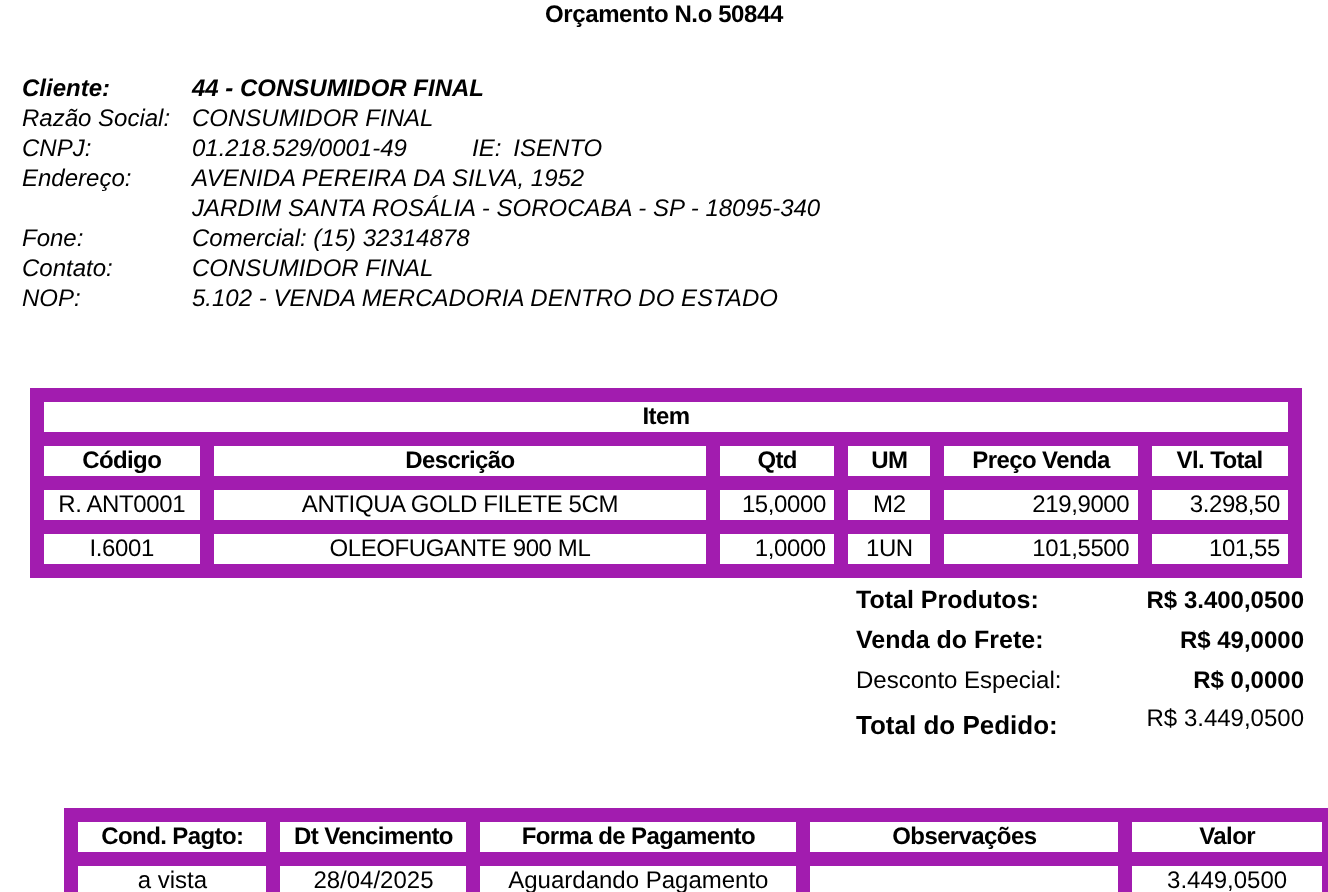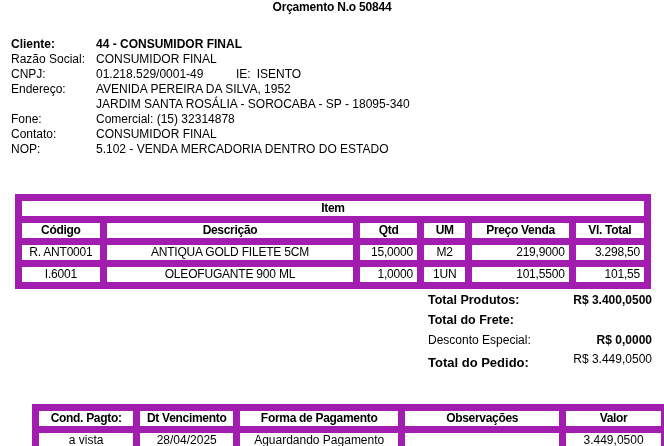--- a/index.html
+++ b/index.html
@@ -5,21 +5,21 @@
   html, body { margin: 0; padding: 0; background: #ffffff; }
   body {
     width: 664px; height: 446px; position: relative; overflow: hidden;
     font-family: "Liberation Sans", sans-serif; color: #000;
   }
   .title {
     position: absolute; top: 0; left: 0; width: 664px; text-align: center;
     font-size: 12px; font-weight: bold; line-height: 14px;
     font-family: "Liberation Sans", sans-serif; letter-spacing: -0.2px;
   }
-  .client { position: absolute; left: 11px; top: 37px; font-size: 12px; }
+  .client { position: absolute; left: 11px; top: 37px; font-size: 12px; font-style: italic; }
   .client .row { height: 15px; line-height: 15px; white-space: nowrap; position: relative; }
   .client .lbl { display: inline-block; width: 85px; }
   .client .val { display: inline-block; }
   .client .bold { font-weight: bold; }
   .client .ie { position: absolute; left: 225px; top: 0; }
   .client .ie .ielbl { margin-right: 6px; }
 
   table { border-collapse: collapse; position: absolute; font-size: 12px; }
   td, th { border: 7px solid #a21caf; padding: 0 4px; height: 15px; line-height: 15px; white-space: nowrap; }
   th { font-weight: bold; font-family: "Liberation Sans", sans-serif; letter-spacing: -0.3px; }
@@ -112,21 +112,22 @@
   </tr>
 </tbody>
   </table>
 
 <div class="totals">
   <div class="row bold">
     <span class="k">Total Produtos:</span>
     <span class="v">R$ 3.400,0500</span>
   </div>
   <div class="row bold">
-    <span class="k">Total do Frete:</span>
+    <span class="k">Venda do Frete:</span>
+    <span class="v">R$ 49,0000</span>
   </div>
   <div class="row">
     <span class="k">Desconto Especial:</span>
     <span class="v">R$ 0,0000</span>
   </div>
   <div class="row big">
     <span class="k">Total do Pedido:</span>
     <span class="v">R$ 3.449,0500</span>
   </div>
 </div>

